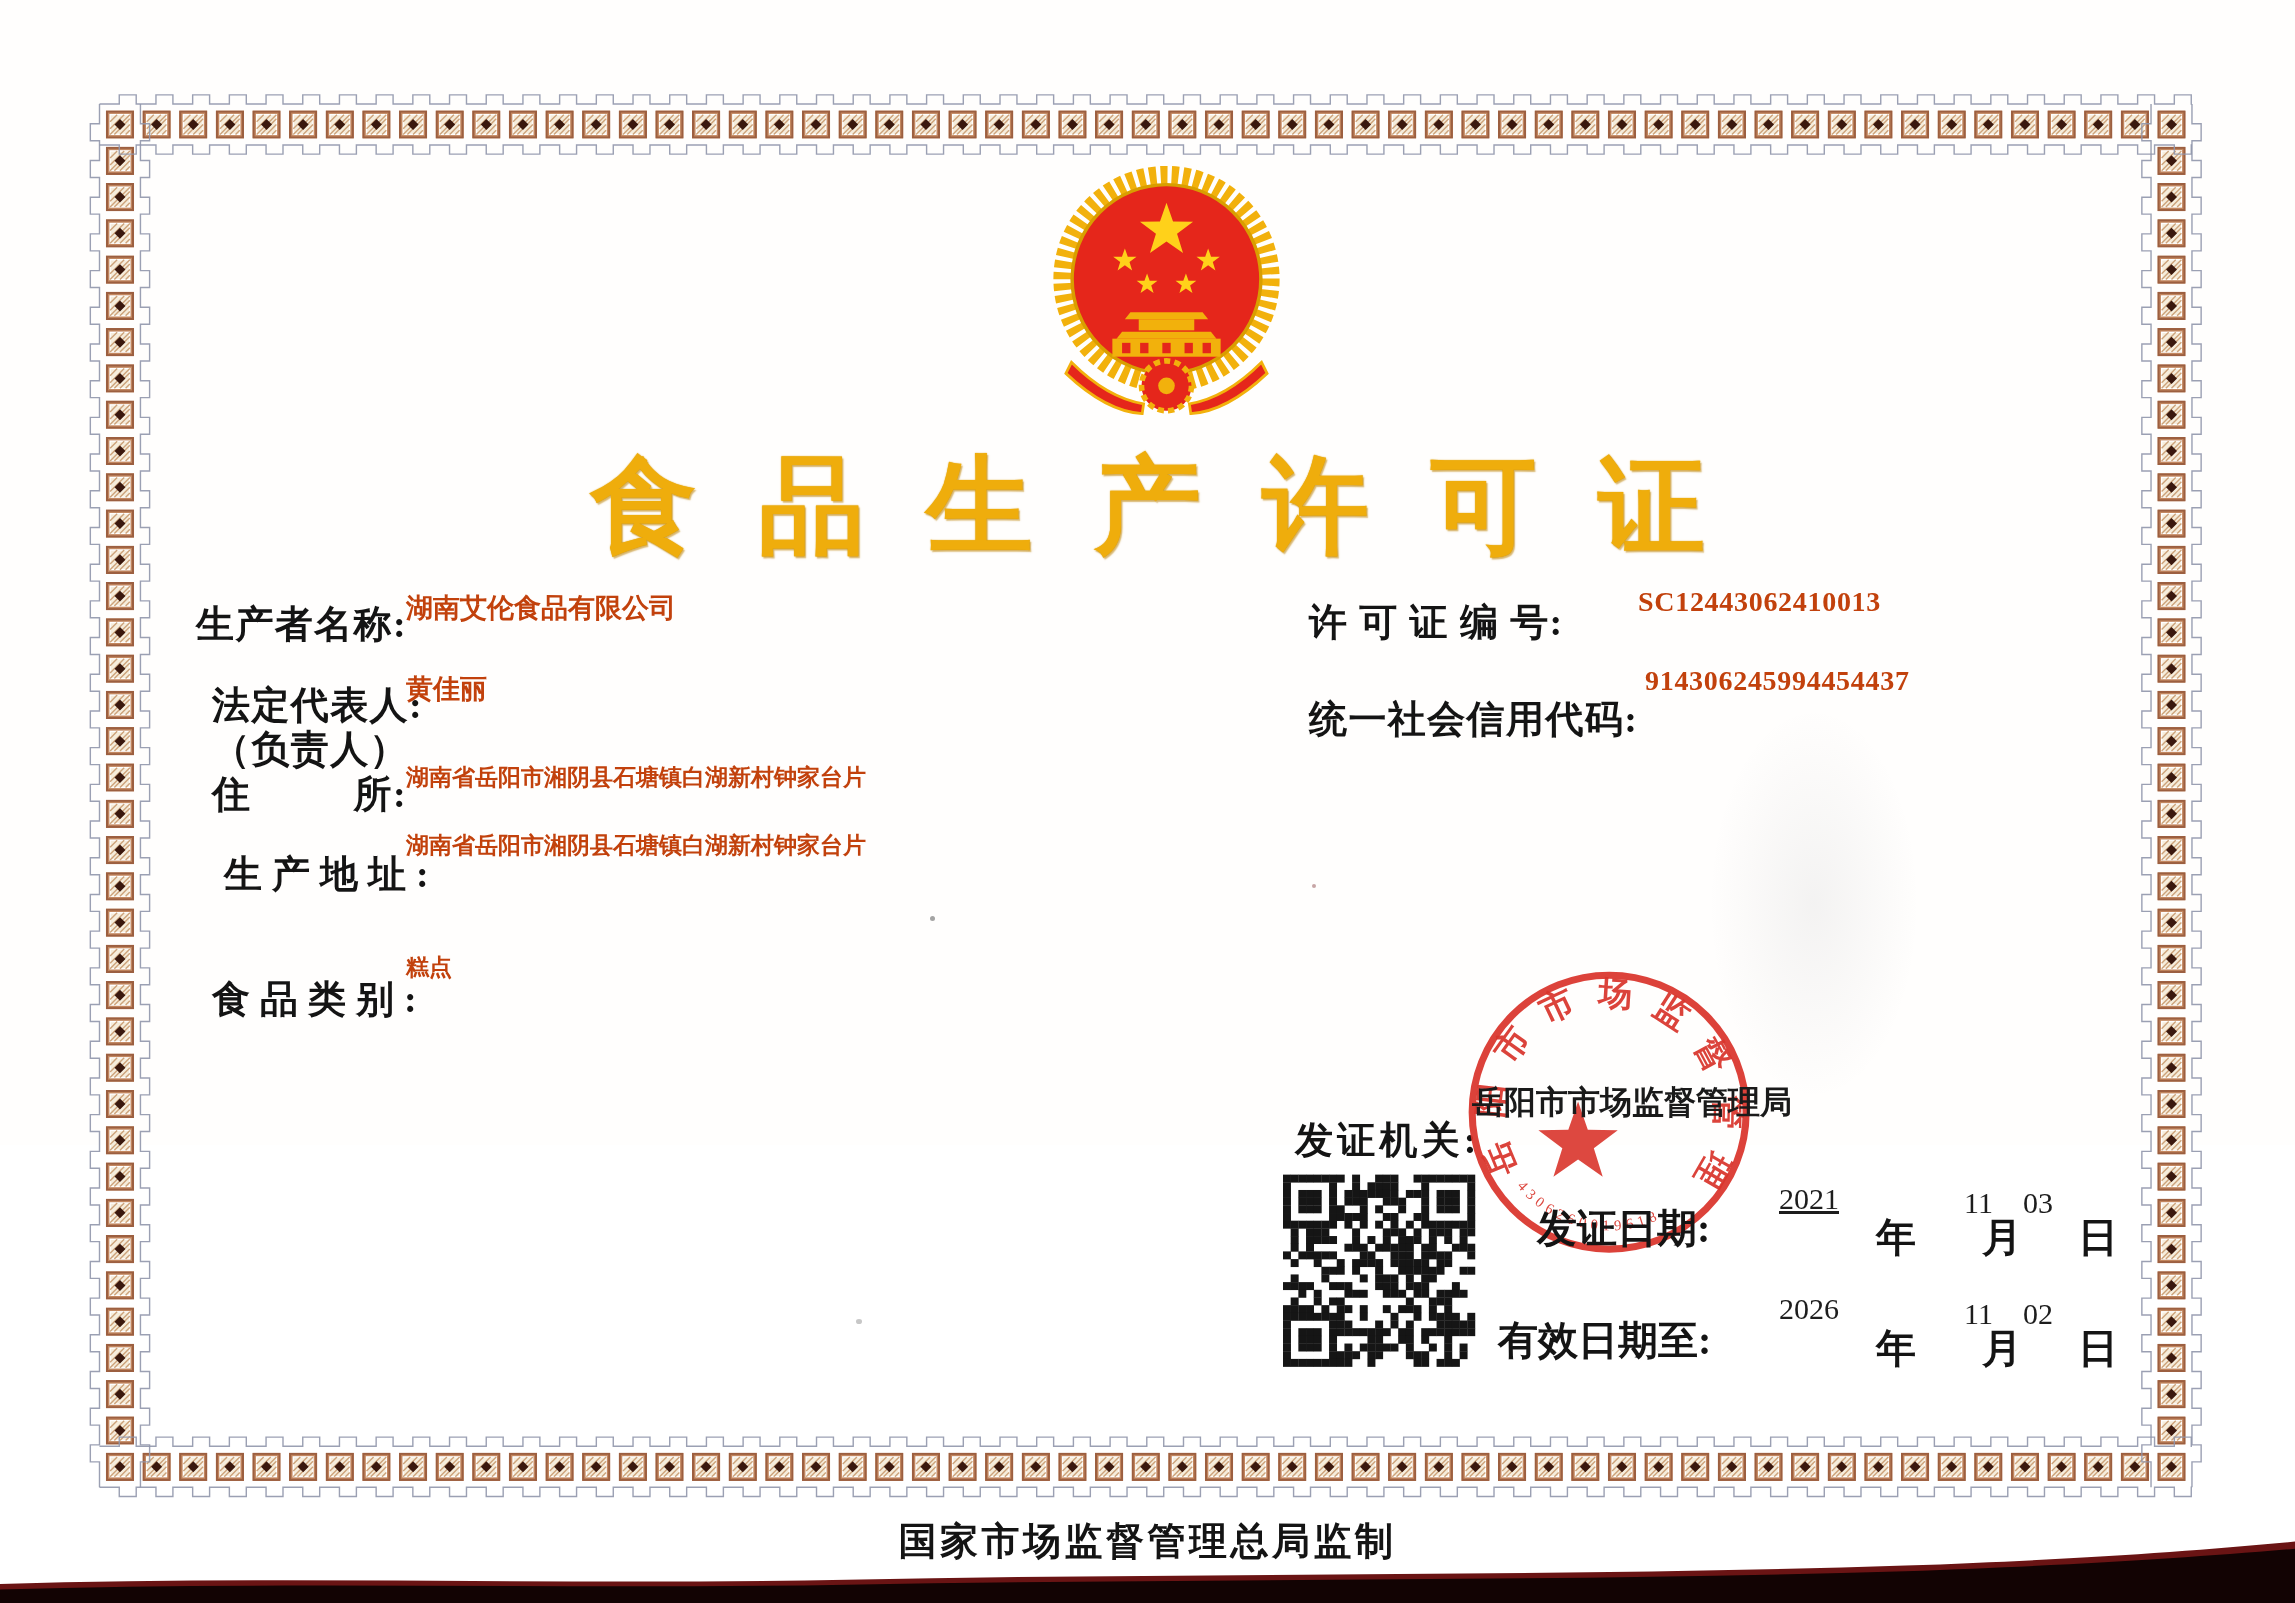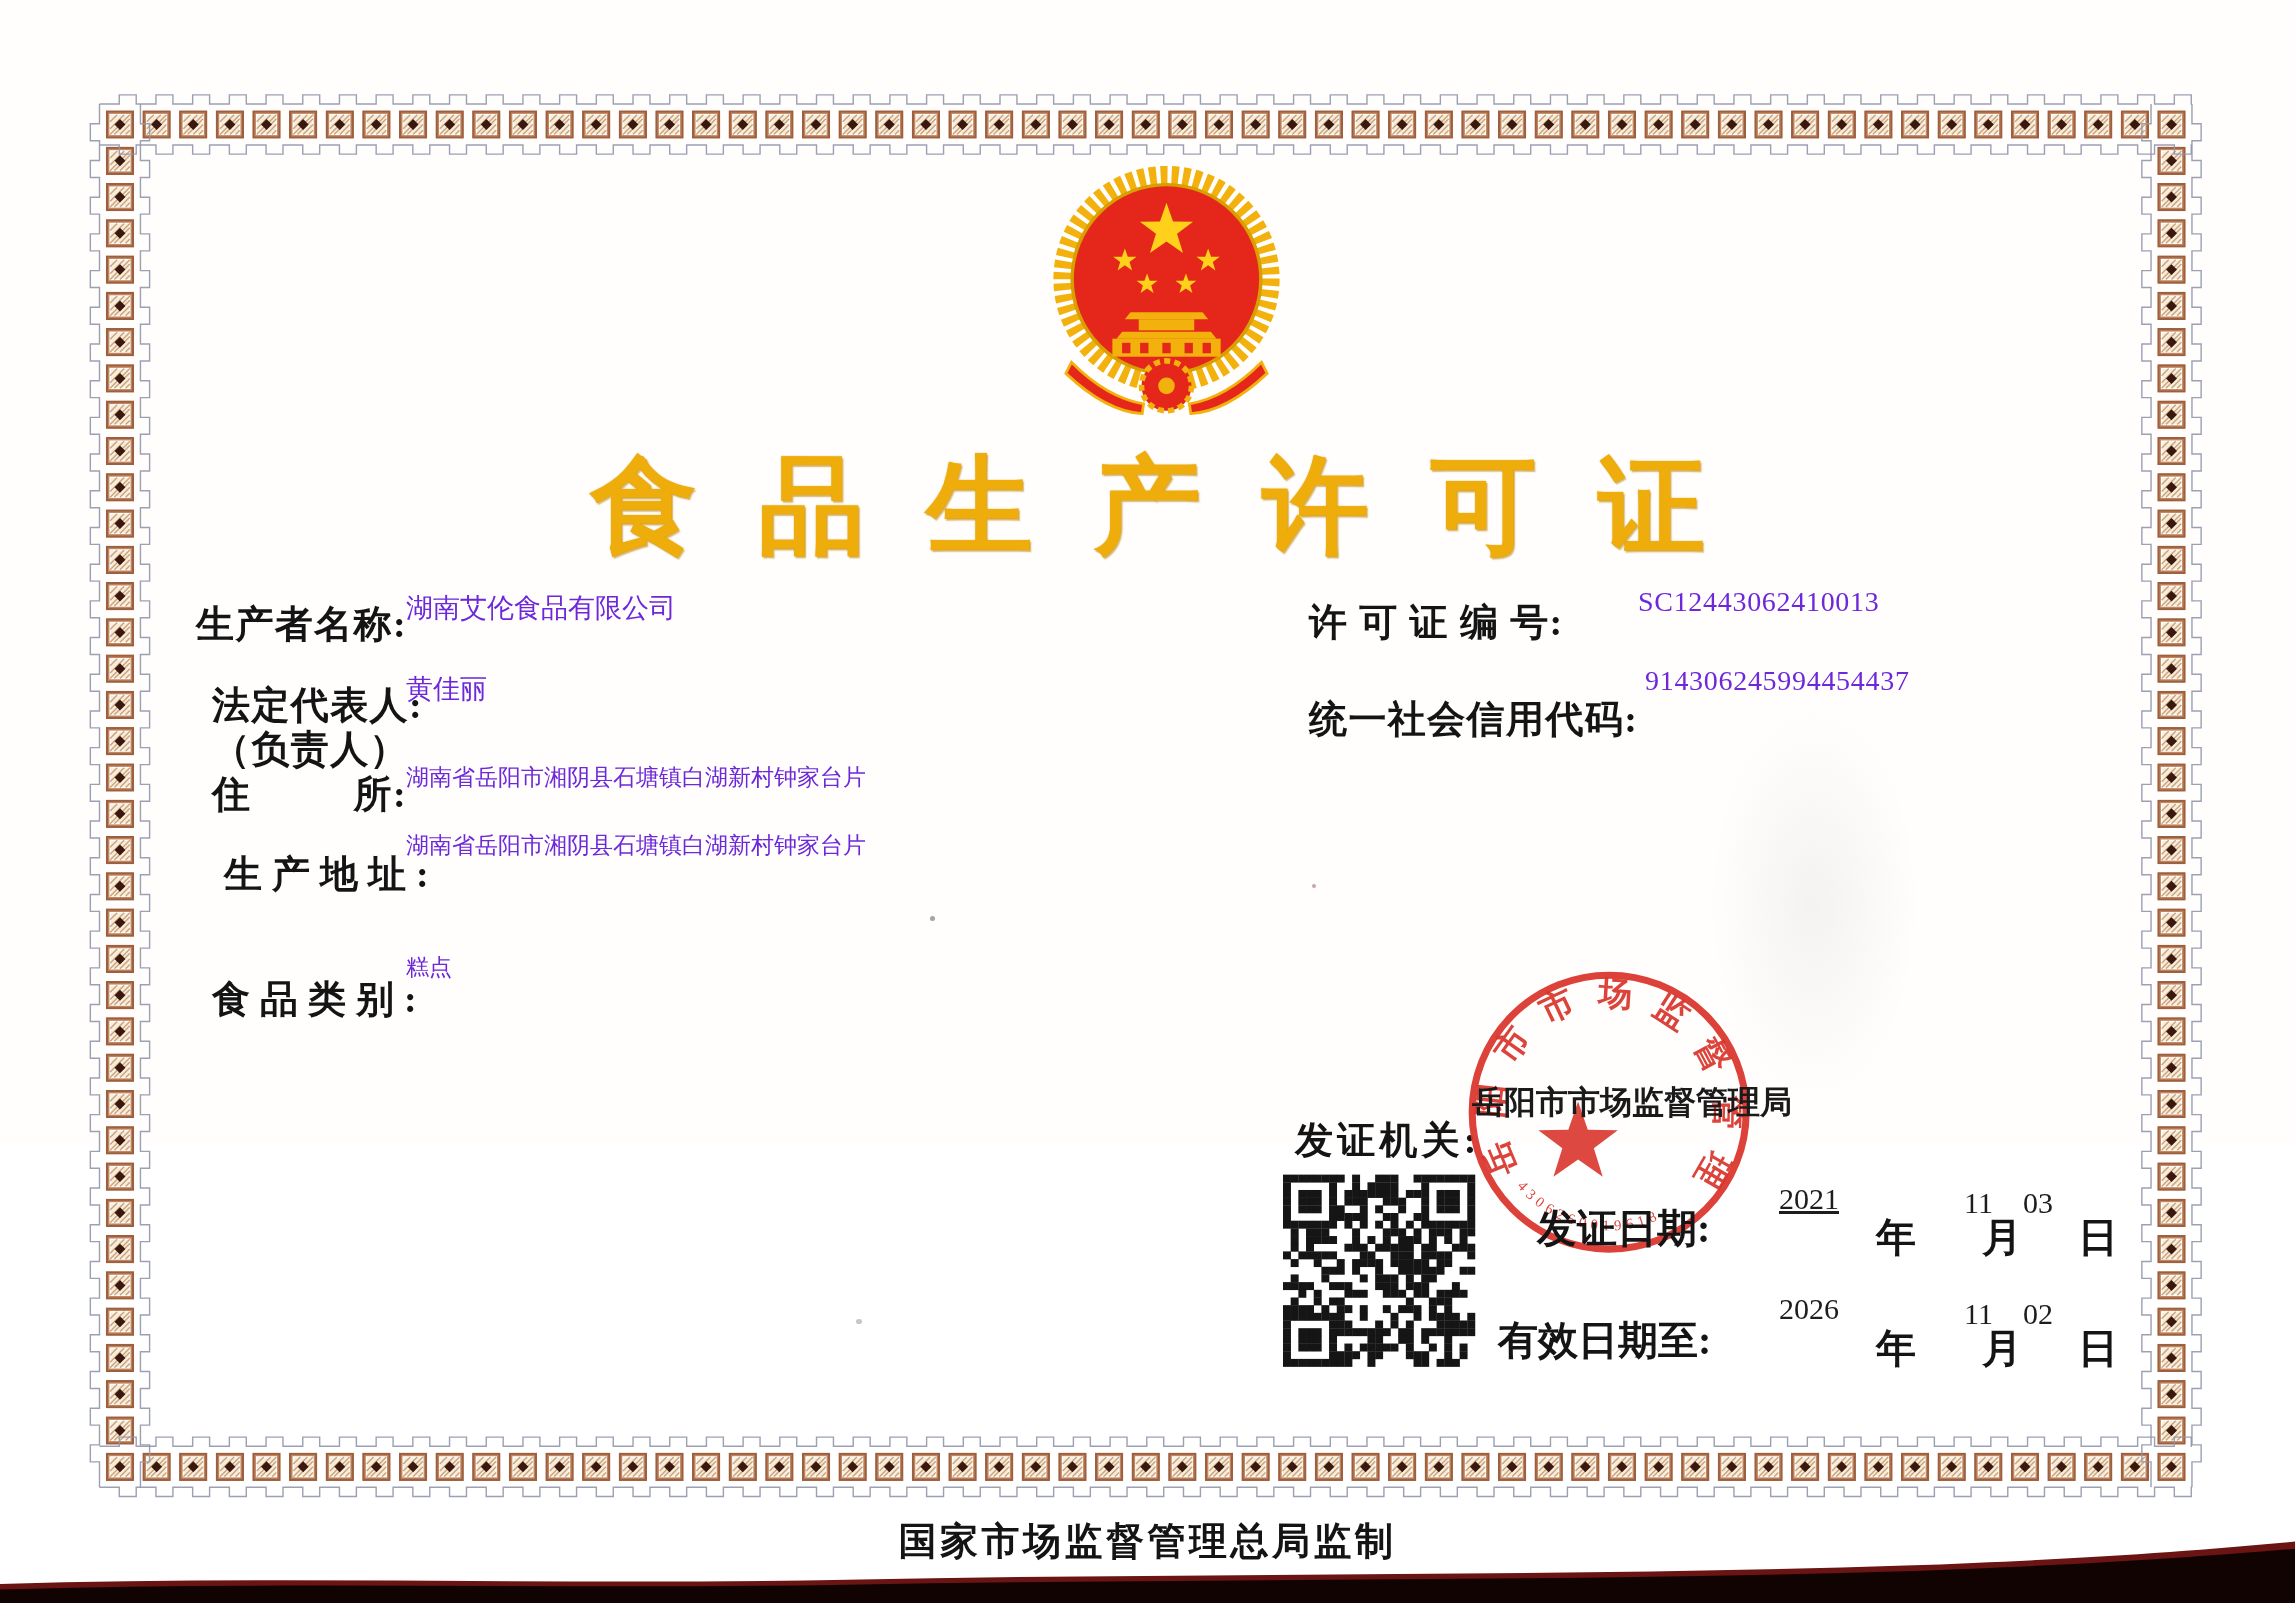--- a/index.html
+++ b/index.html
@@ -13,21 +13,21 @@
 
   .title{
     left:0;right:0;top:435px;text-align:center;
     font-size:106px;font-weight:700;color:#EFAD0C;
     letter-spacing:62px;padding-left:62px;
     text-shadow:1.4px 2.1px 1.4px rgba(186,128,0,.55), 0 0 1.4px #d89a00;
     white-space:nowrap;
   }
 
   .lbl{font-size:38px;font-weight:700;color:#141414;letter-spacing:1.4px;white-space:nowrap;}
-  .val{font-size:27px;font-weight:400;color:#6d28d9;white-space:nowrap;text-align:right;}
+  .val{font-size:27px;font-weight:700;color:#c2410c;white-space:nowrap;text-align:right;}
   .val-sm{font-size:23px;}
   .val-num{font-size:28px;letter-spacing:0.7px;}
 
   .residence-label{width:195px;display:flex;justify-content:space-between;}
   .date-lbl{font-size:40px;font-weight:700;color:#141414;white-space:nowrap;}
   .date-unit{font-size:40px;font-weight:700;color:#141414;}
   .date-val{font-size:30px;color:#1d1d1d;}
 
   .stamp-overlay{
     font-size:32px;font-weight:600;color:#1a1a1a;white-space:nowrap;

